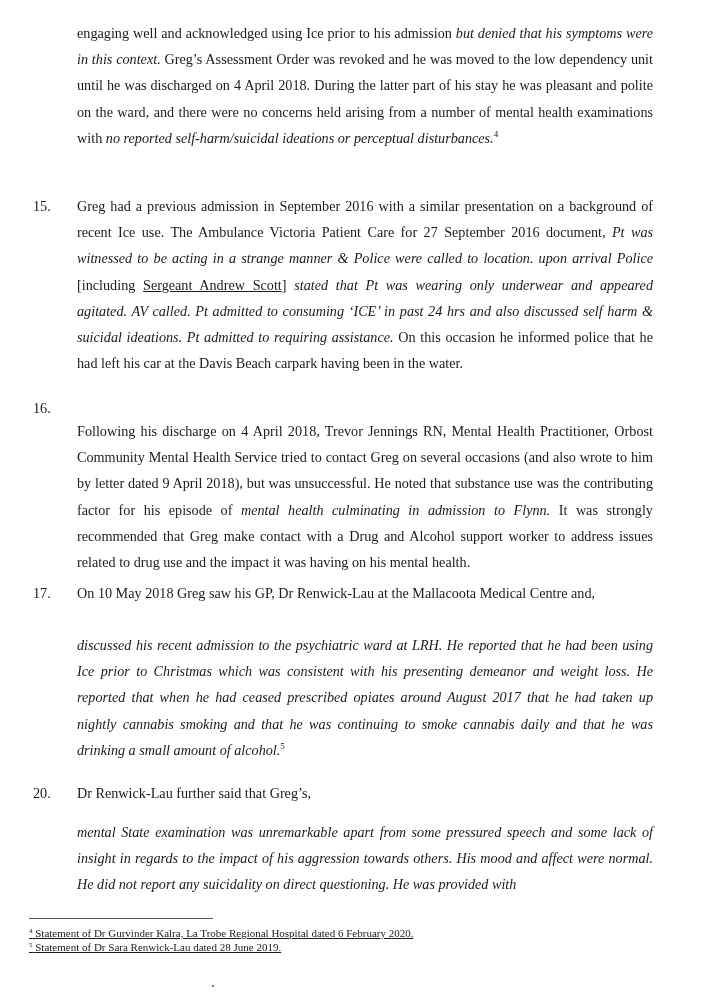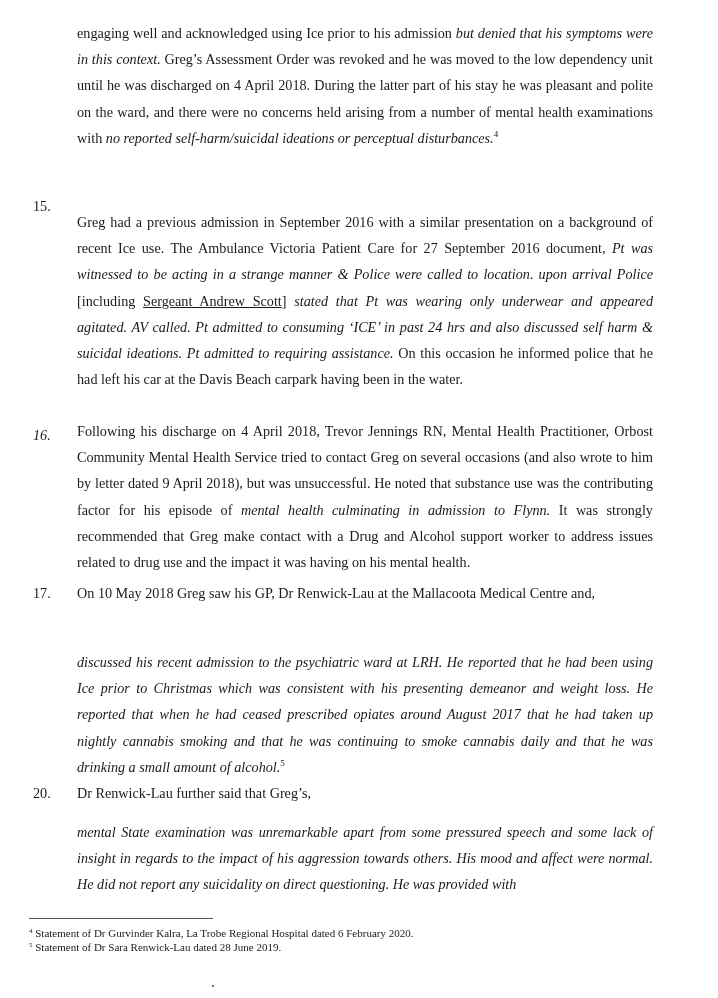--- a/index.html
+++ b/index.html
@@ -8,44 +8,44 @@
     font-family: "Liberation Serif", "DejaVu Serif", serif;
     color: #1a1a1a; font-size: 14.2px;
   }
   .block { position: absolute; left: 77px; width: 576px; line-height: 26.2px; text-align: justify; }
   .num { position: absolute; left: 33px; line-height: 26.2px; }
   .quote { position: absolute; left: 77px; width: 576px; line-height: 26.2px; text-align: justify; font-style: italic; }
   i, .it { font-style: italic; }
   sup { font-size: 9px; line-height: 0; vertical-align: 6px; }
   .u { text-decoration: underline; }
   .fn-rule { position: absolute; left: 29px; top: 918px; width: 184px; height: 0; border-top: 1px solid #555; }
-  .fn { position: absolute; left: 29px; font-size: 11px; line-height: 14px; }
+  .fn { position: absolute; left: 29px; font-size: 11px; line-height: 14px; text-decoration: underline; }
   .fn sup { font-size: 7px; vertical-align: 4px; }
   .speck { position: absolute; left: 212px; top: 985px; width: 2px; height: 2px; background: #444; border-radius: 1px; }
 </style>
 </head>
 <body>
 
 <div class="block" style="top:20px;">
   <span>engaging well and acknowledged using Ice prior to his admission </span><i>but denied that his symptoms were in this context.</i><span> Greg’s Assessment Order was revoked and he was moved to the low dependency unit until he was discharged on 4 April 2018. During the latter part of his stay he was pleasant and polite on the ward, and there were no concerns held arising from a number of mental health examinations with </span><i>no reported self-harm/suicidal ideations or perceptual disturbances.</i><sup>4</sup>
 </div>
 
 <div class="num" style="top:193px;font-family:Liberation Serif, serif;">15.</div>
-<div class="block" style="top:209px;">
+<div class="block" style="top:193px;">
   <span>Greg had a previous admission in September 2016 with a similar presentation on a background of recent Ice use. The Ambulance Victoria Patient Care for 27 September 2016 document, </span><i>Pt was witnessed to be acting in a strange manner &amp; Police were called to location. upon arrival Police</i><span> [including </span><span class="u">Sergeant Andrew Scott</span><span>] </span><i>stated that Pt was wearing only underwear and appeared agitated. AV called. Pt admitted to consuming ‘ICE’ in past 24 hrs and also discussed self harm &amp; suicidal ideations. Pt admitted to requiring assistance.</i><span> On this occasion he informed police that he had left his car at the Davis Beach carpark having been in the water.</span>
 </div>
 
-<div class="num" style="top:422px;font-style:italic;">16.</div>
+<div class="num" style="top:395px;">16.</div>
 <div class="block" style="top:418px;">
   <span>Following his discharge on 4 April 2018, Trevor Jennings RN, Mental Health Practitioner, Orbost Community Mental Health Service tried to contact Greg on several occasions (and also wrote to him by letter dated 9 April 2018), but was unsuccessful. He noted that substance use was the contributing factor for his episode of </span><i>mental health culminating in admission to Flynn.</i><span> It was strongly recommended that Greg make contact with a Drug and Alcohol support worker to address issues related to drug use and the impact it was having on his mental health.</span>
 </div>
 
 <div class="num" style="top:580px;">17.</div>
 <div class="block" style="top:580px;">On 10 May 2018 Greg saw his GP, Dr Renwick-Lau at the Mallacoota Medical Centre and,</div>
-<div class="quote" style="top:632px;margin-top:17px;">
+<div class="quote" style="top:632px;">
   <span>discussed his recent admission to the psychiatric ward at LRH. He reported that he had been using Ice prior to Christmas which was consistent with his presenting demeanor and weight loss. He reported that when he had ceased prescribed opiates around August 2017 that he had taken up nightly cannabis smoking and that he was continuing to smoke cannabis daily and that he was drinking a small amount of alcohol.</span><sup style="font-style:normal">5</sup>
 </div>
 
 <div class="num" style="top:780px;">20.</div>
 <div class="block" style="top:780px;">Dr Renwick-Lau further said that Greg’s,</div>
 <div class="quote" style="top:819px;">mental State examination was unremarkable apart from some pressured speech and some lack of insight in regards to the impact of his aggression towards others. His mood and affect were normal. He did not report any suicidality on direct questioning. He was provided with</div>
 
 <div class="fn-rule"></div>
 <div class="fn" style="top:926px;">
   <sup>4</sup> <span>Statement of Dr Gurvinder Kalra, La Trobe Regional Hospital dated 6 February 2020.</span>

